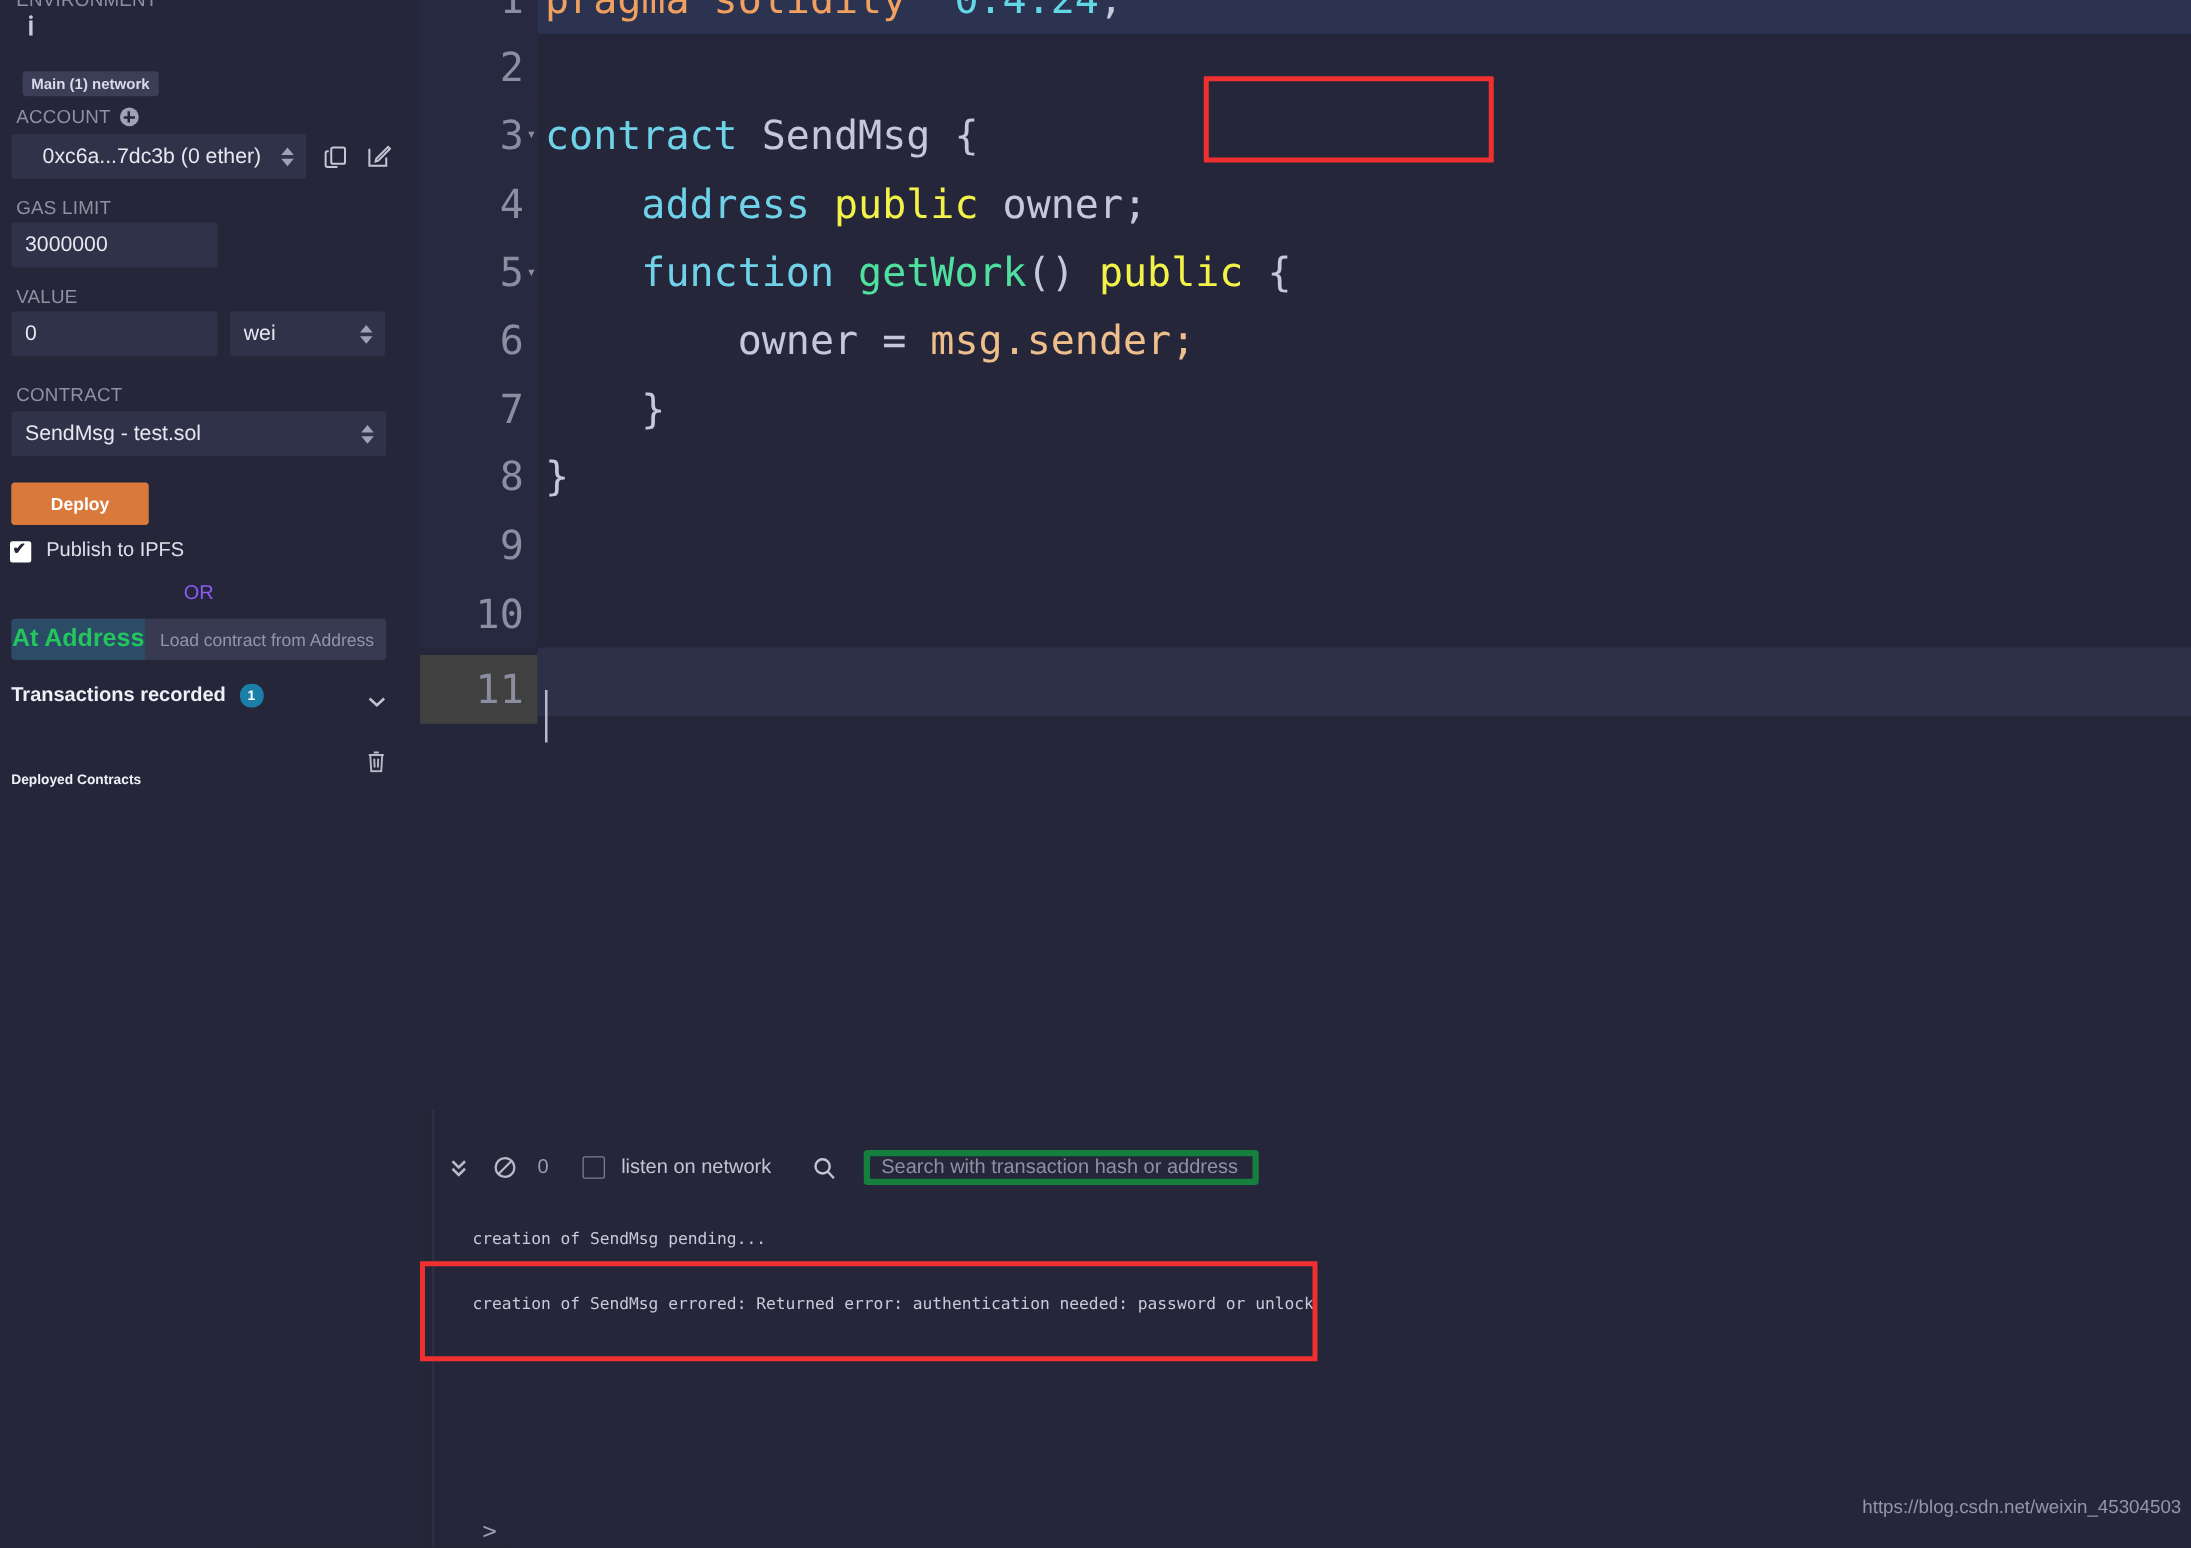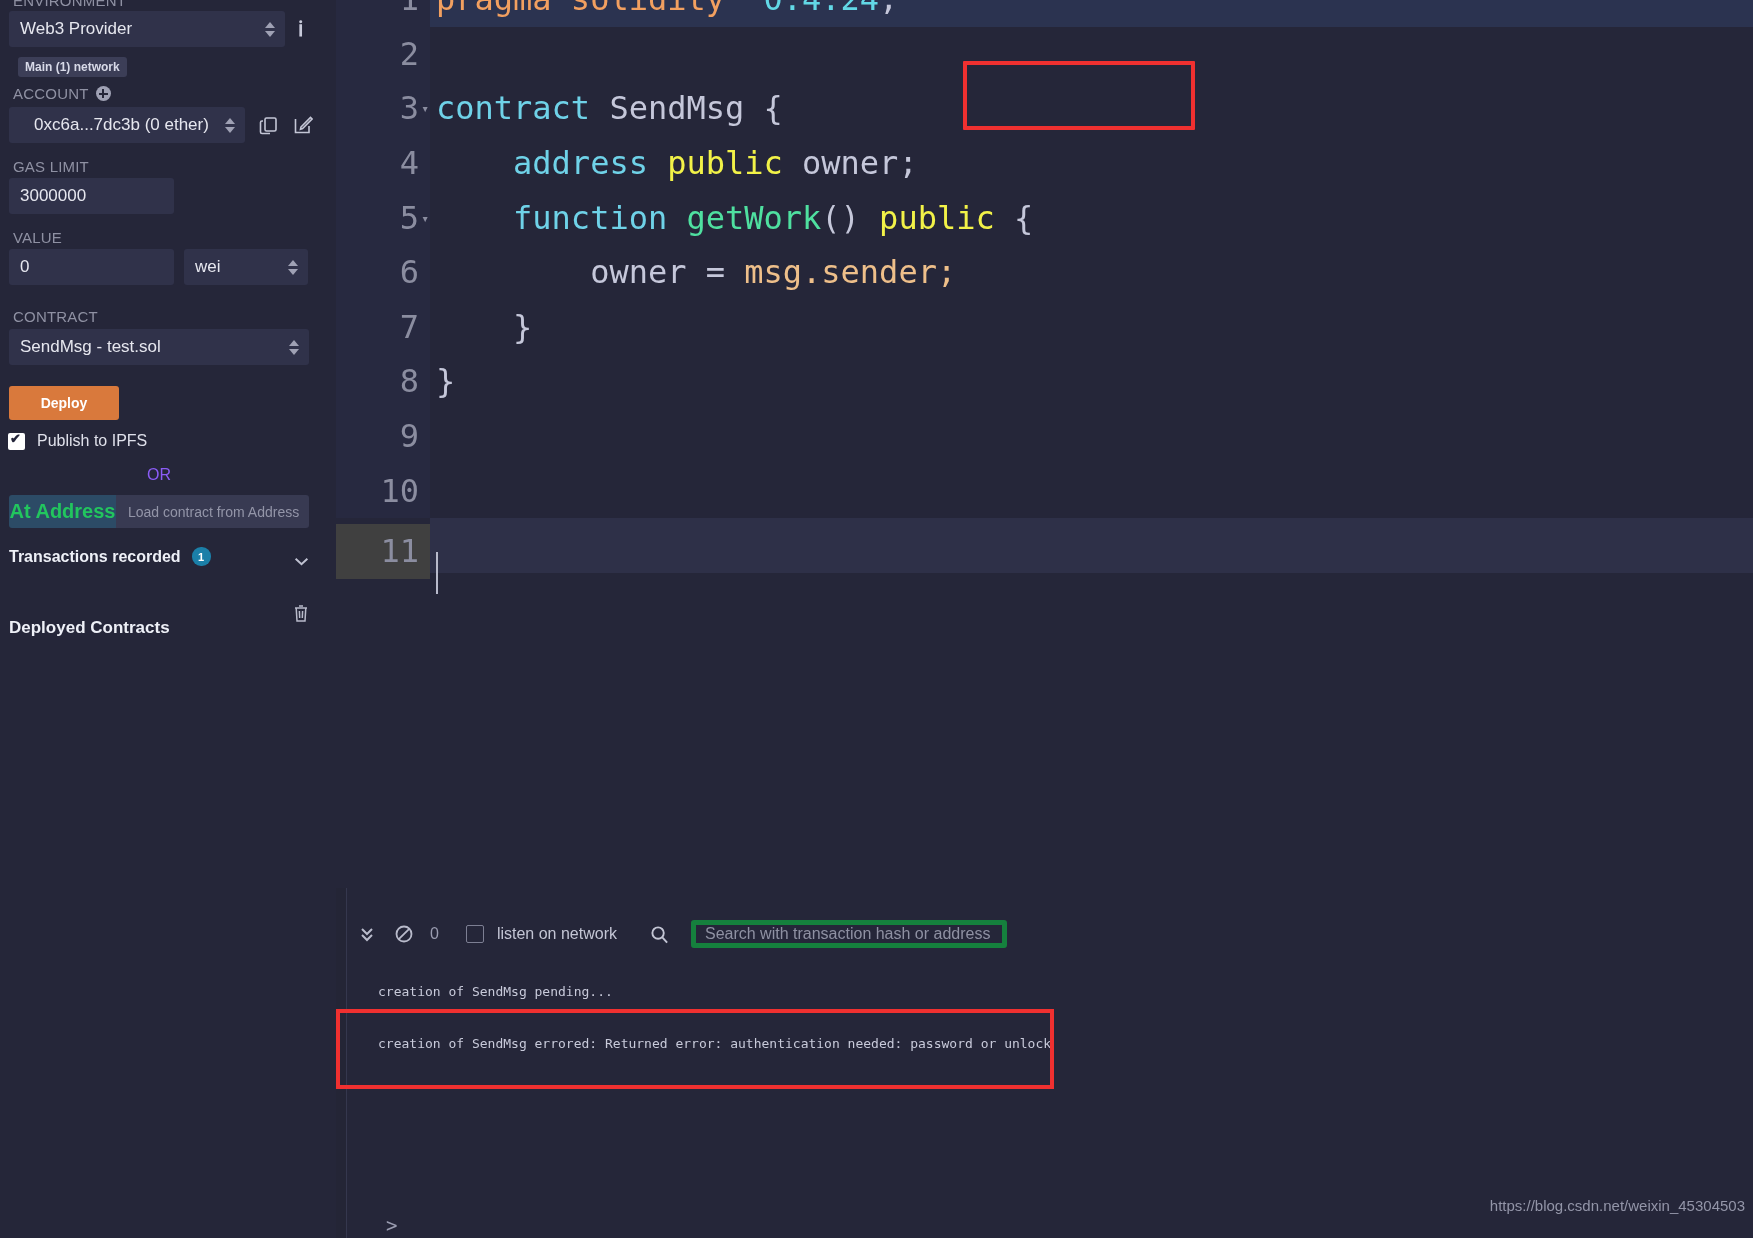--- a/index.html
+++ b/index.html
@@ -156,21 +156,21 @@
     border-radius: 9px; min-width: 19px; height: 19px;
     display: inline-flex; align-items: center; justify-content: center;
     margin-left: 11px; padding: 0 5px;
   }
   .chev-dn { margin-left: auto; width: 15px; height: 9px; stroke: #c0c2d2; stroke-width: 2.2; fill: none; }
 
   #deployed-row {
     position: absolute; top: 588px; left: 9px; width: 300px;
     display: flex; align-items: center;
   }
-  #deployed-row .title { color: #eef0f7; font-size: 17px; font-weight: bold; margin-top: 30px; }
+  #deployed-row .title { color: #eef0f7; font-size: 11px; font-weight: bold; margin-top: 30px; }
   .trash-icon { margin-left: auto; width: 16px; height: 18px; stroke: #b9bbcb; stroke-width: 1.5; fill: none; cursor: pointer; }
 
   
   #main { flex: 1; position: relative; background: #242536; }
 
   
   #editor {
     position: absolute; top: 0; left: 0; right: 0; height: 888px;
     background: #252639;
     overflow: hidden;
@@ -284,27 +284,20 @@
 </head>
 <body>
 
 <div id="app">
 
   <div id="sidebar">
 
     <div id="env-label" class="field-label">ENVIRONMENT</div>
 
     <div id="env-row">
-      <div id="env-select" class="select-box">
-        <span class="val">Web3 Provider</span>
-        <span class="spin">
-            <i class="up"></i>
-            <i class="dn"></i>
-          </span>
-      </div>
       <span id="info-icon">ℹ</span>
     </div>
 
     <div id="net-badge">Main (1) network</div>
 
     <div id="account-label">
       <span class="field-label">ACCOUNT</span>
       <span class="plus-icon"></span>
     </div>
 

